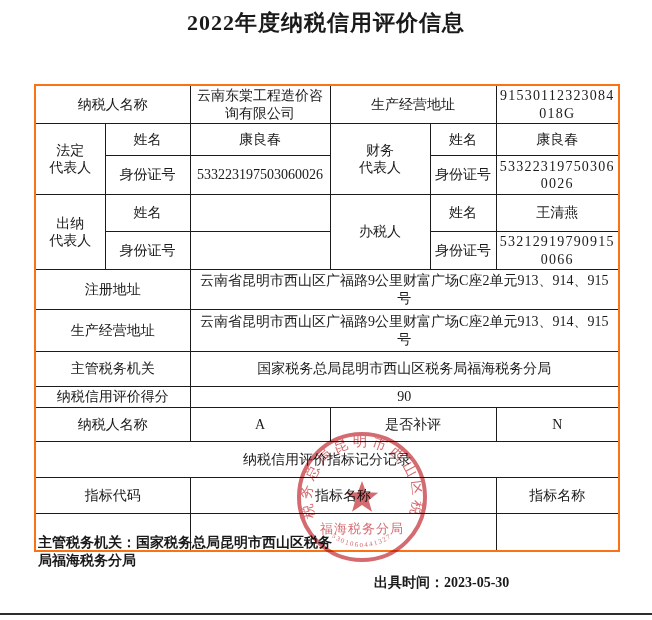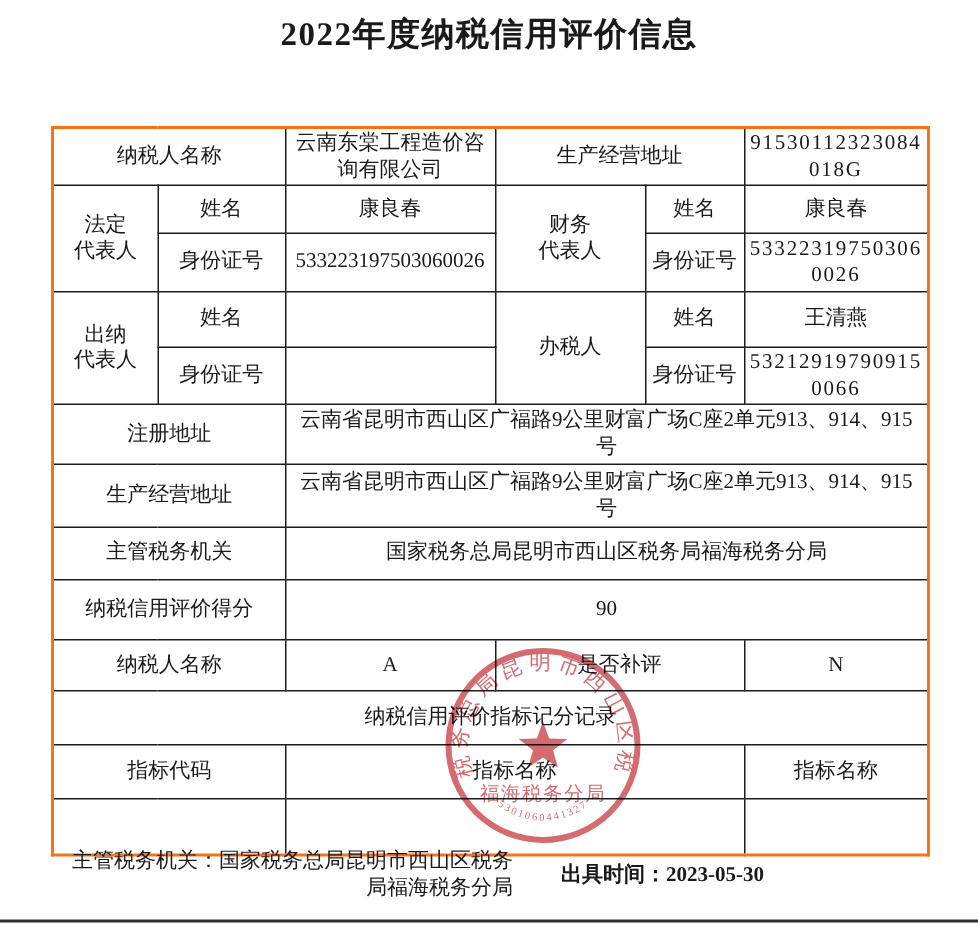--- a/index.html
+++ b/index.html
@@ -20,27 +20,27 @@
   table.info td {
     border:1px solid #1c1c1c;
     text-align:center; vertical-align:middle;
     padding:1px 3px; line-height:1.25;
     word-break:break-all;
   }
   .prewrap { white-space:pre-line; }
   .num-wrap { letter-spacing:1.2px;border-radius:17px; }
   tr.r1{height:38px} tr.r2{height:32px} tr.r3{height:39px} tr.r4{height:37px}
   tr.r5{height:35px} tr.r6{height:40px} tr.r7{height:42px} tr.r8{height:35px}
-  tr.r9{height:40px} tr.r10{height:34px} tr.r11{height:36px} tr.r12{height:36px}
+  tr.r9{height:21px} tr.r10{height:34px} tr.r11{height:36px} tr.r12{height:36px}
   tr.r13{height:37px}
   td.group { border-bottom-width:2px; }
 
   .footer-left {
-    position:absolute; left:38px; top:566px; width:304px;
-    text-align:right; font-size:14px; font-weight:normal; line-height:1.3;
+    position:absolute; left:38px; top:534px; width:304px;
+    text-align:left; font-size:14px; font-weight:bold; line-height:1.3;
   }
   .footer-right {
     position:absolute; left:374px; top:574px; width:230px;
     font-size:14px; font-weight:bold;
   }
   .bottom-line {
     position:absolute; left:0; top:613px; width:652px; height:2px;
     background:#2e2e2e;
   }
 

